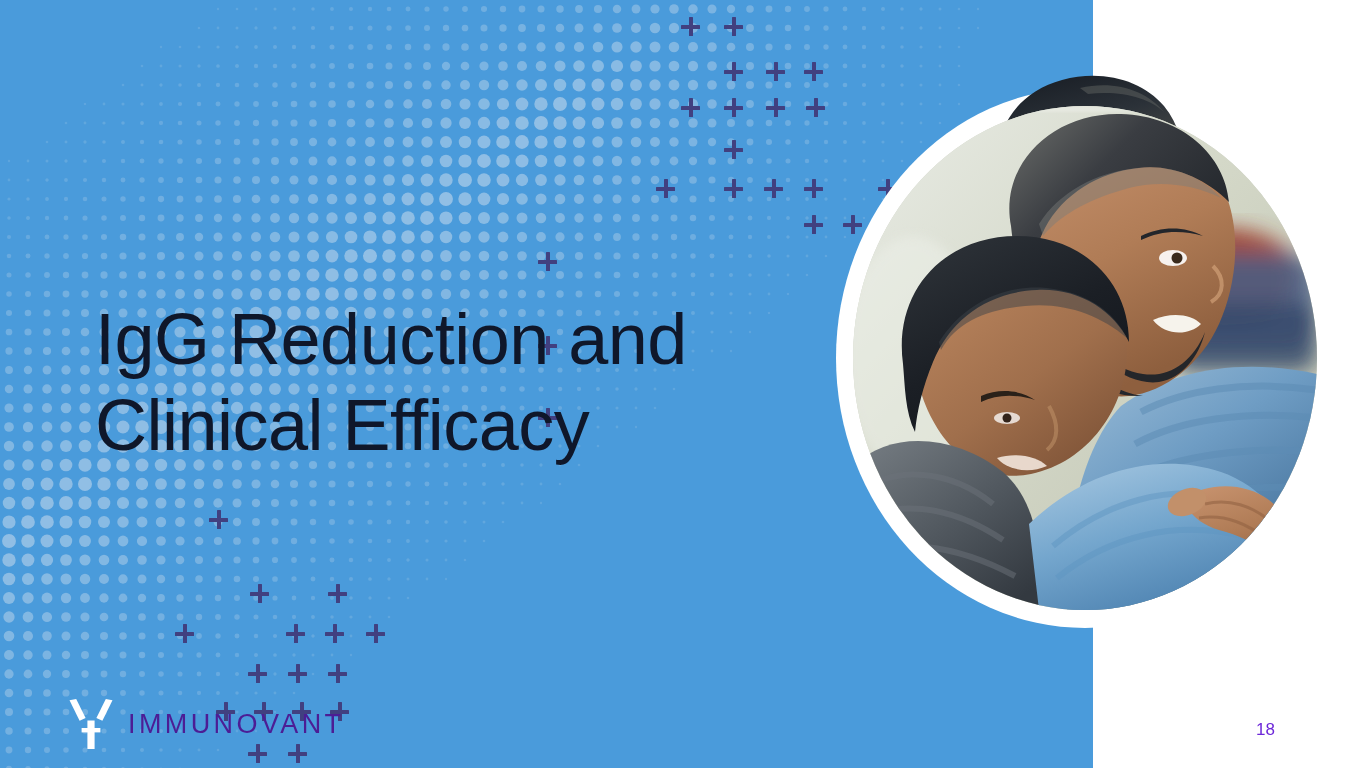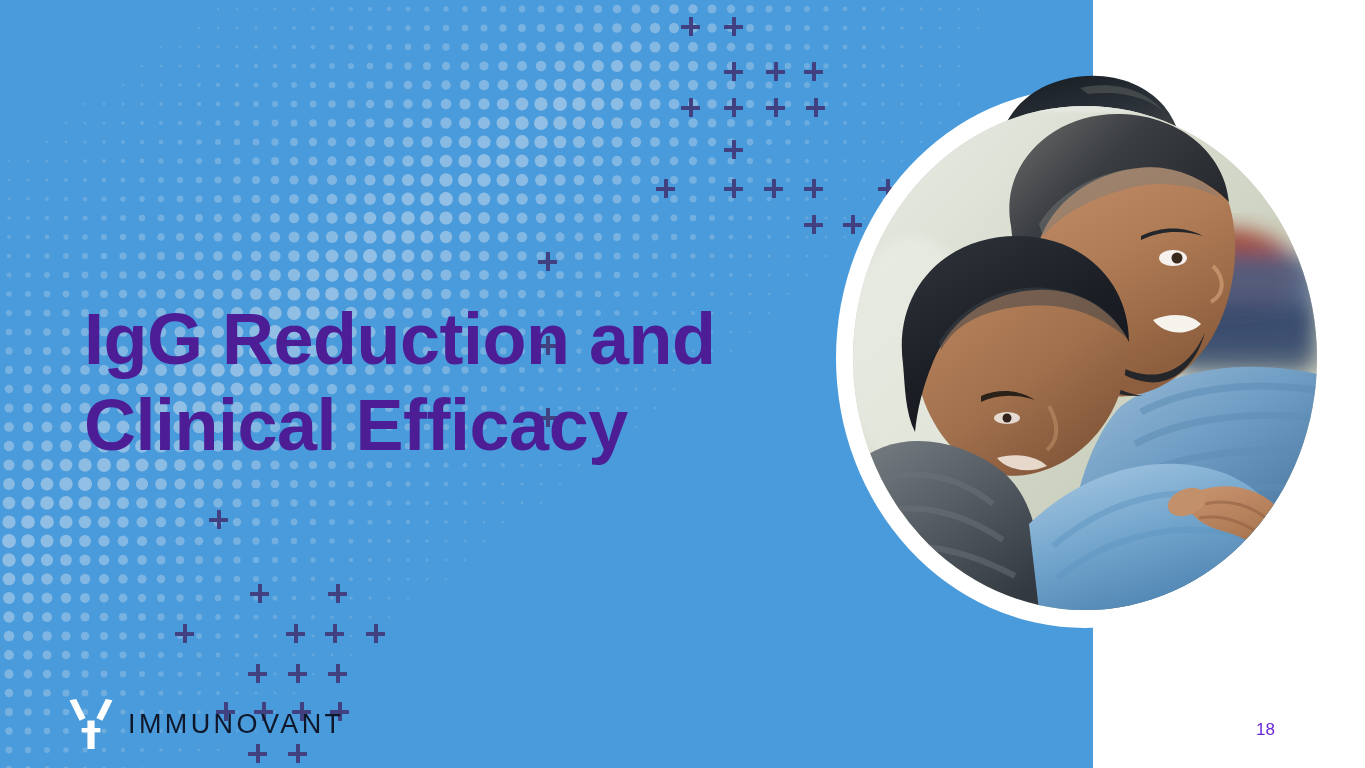--- a/index.html
+++ b/index.html
@@ -63,27 +63,27 @@
     top: 50%;
     left: 0;
     height: 4px;
     width: 100%;
     transform: translateY(-50%);
   }
 
   
   .title {
     position: absolute;
-    left: 84px;
+    left: 95px;
     top: 248px;
     width: 700px;
-    color: #4c1d95;
+    color: #0f172a;
     font-family: "Liberation Sans", sans-serif;
     font-size: 72px;
-    font-weight: 700;
+    font-weight: 400;
     line-height: 86px;
     letter-spacing: -0.5px;
     white-space: pre-line;
   }
 
   
   .photo-wrap {
     position: absolute;
     left: 836px;
     top: 88px;
@@ -125,21 +125,21 @@
   .logo {
     position: absolute;
     left: 66px;
     top: 698px;
     display: flex;
     align-items: center;
     gap: 12px;
   }
   .logo-mark { width: 50px; height: 52px; display: block; }
   .logo-text {
-    color: #0f172a;
+    color: #4c1d95;
     font-family: "Liberation Sans", sans-serif;
     font-size: 27px;
     font-weight: 300;
     letter-spacing: 3.4px;
     line-height: 1;
   }
 
   
   .page-number {
     position: absolute;

